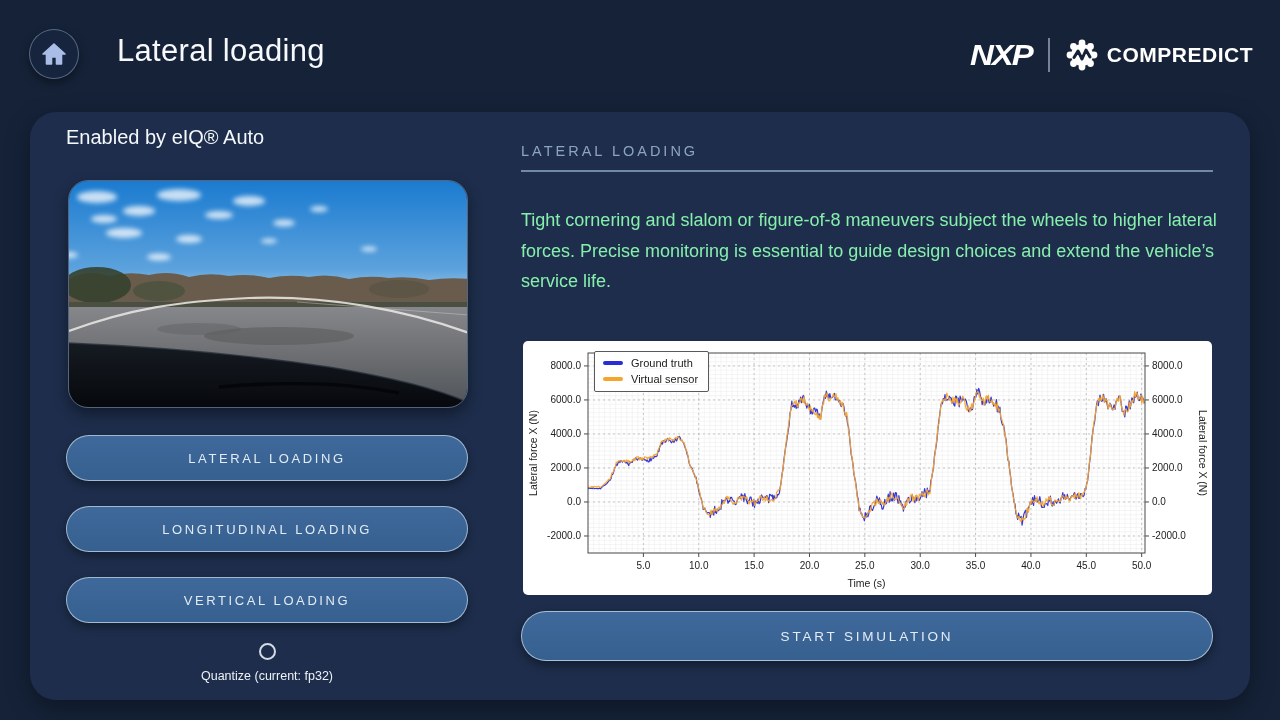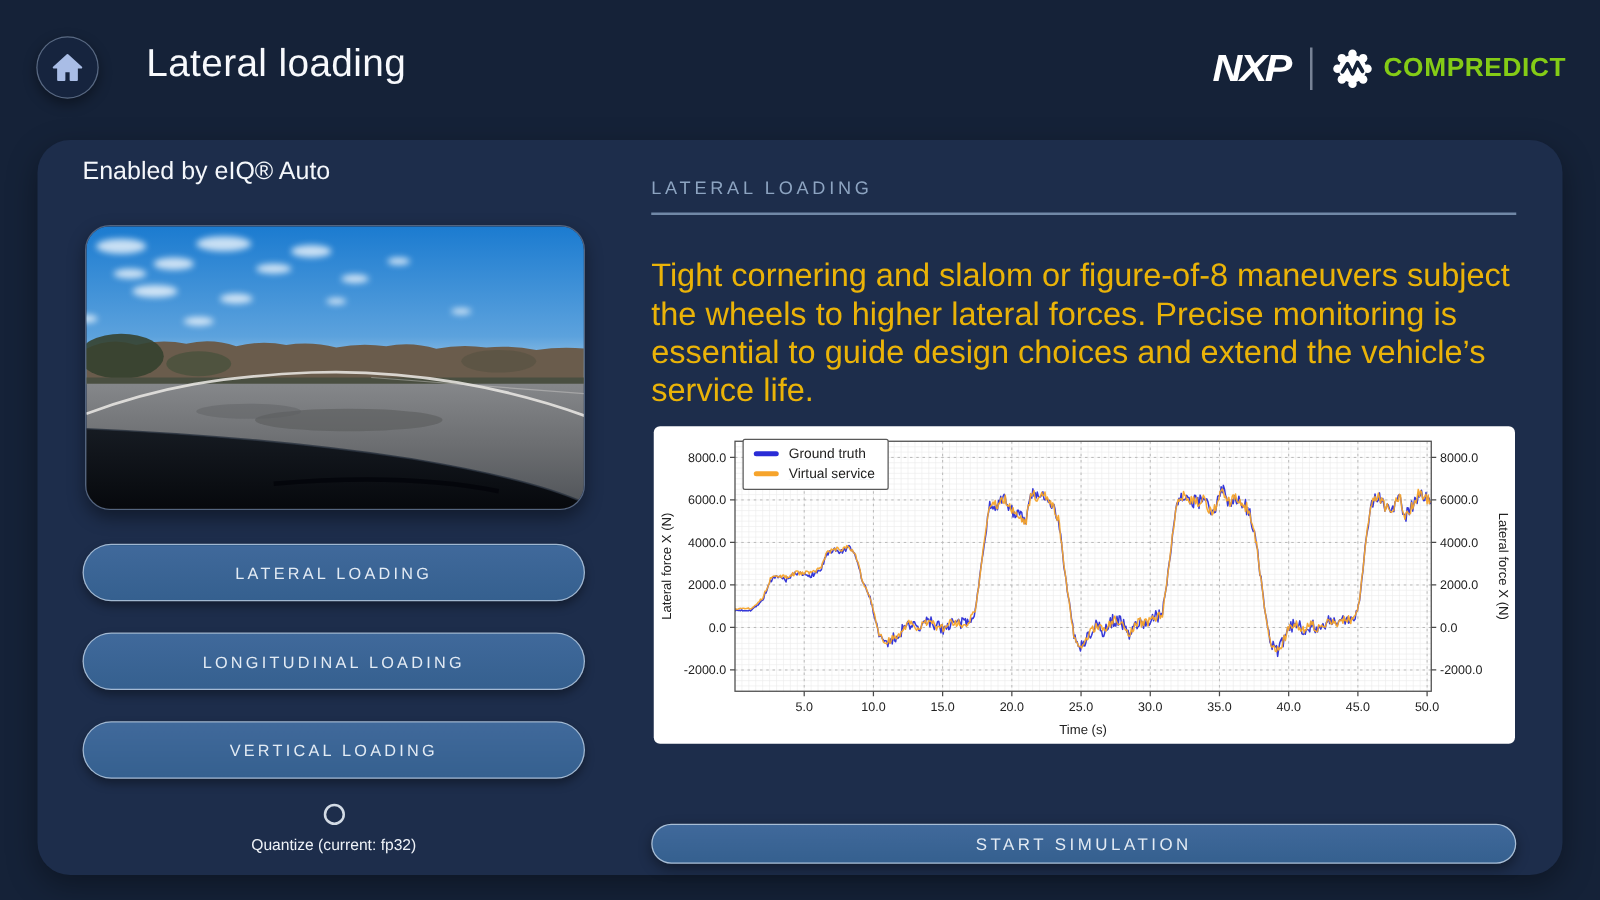--- a/index.html
+++ b/index.html
@@ -8,50 +8,50 @@
 
   
   .home-btn{position:absolute;left:29px;top:29px;width:50px;height:50px;border-radius:50%;
     background:#16243e;border:1.5px solid rgba(170,190,215,.45);display:flex;align-items:center;justify-content:center;
     box-shadow:0 4px 10px rgba(0,0,0,.4);cursor:pointer;}
   .page-title{position:absolute;left:117px;top:33px;font-size:31px;font-weight:400;color:#f7f9fc;letter-spacing:.3px;}
   .brand{position:absolute;right:27px;top:36px;display:flex;align-items:center;gap:16px;}
   .brand-divider{width:2px;height:34px;background:rgba(200,212,228,.55);}
   .nxp-text{font-size:33px;font-weight:700;font-style:italic;letter-spacing:-2px;color:#fff;transform:scaleY(.92);}
   .compredict{display:flex;align-items:center;gap:9px;}
-  .compredict-text{font-size:21px;font-weight:600;letter-spacing:.5px;color:#84cc16;}
+  .compredict-text{font-size:21px;font-weight:600;letter-spacing:.5px;color:#ffffff;}
 
   
   .panel{position:absolute;left:30px;top:112px;width:1220px;height:588px;background:#1d2d4b;border-radius:26px;
     box-shadow:0 8px 24px rgba(0,0,0,.35);}
 
   
   .enabled-label{position:absolute;left:36px;top:14px;width:402px;text-align:left;font-size:20px;color:#f4f7fb;}
   .road-img{position:absolute;left:38px;top:68px;width:400px;height:228px;border-radius:20px;overflow:hidden;
     border:1px solid rgba(190,205,225,.35);box-shadow:0 6px 14px rgba(0,0,0,.4);}
   .side-btn{position:absolute;left:36px;width:402px;height:46px;border-radius:23px;border:1px solid rgba(198,214,231,.75);
     background:linear-gradient(180deg,#40699b,#35608f);color:#e3ebf4;font-size:13px;letter-spacing:2.6px;
     display:flex;align-items:center;justify-content:center;cursor:pointer;box-shadow:0 4px 8px rgba(0,0,0,.35);}
   .quantize-row{position:absolute;left:36px;top:531px;width:402px;display:flex;align-items:center;justify-content:center;gap:9px;cursor:pointer;flex-direction:column;}
   .radio-circle{width:17px;height:17px;border-radius:50%;border:2px solid #d3dbe5;background:transparent;}
   .quantize-label{font-size:12.5px;color:#eef2f7;}
 
   
   .section-title{position:absolute;left:491px;top:31px;font-size:14.5px;letter-spacing:3px;color:#8da4c1;font-weight:500;}
   .section-underline{position:absolute;left:491px;top:58px;width:692px;height:2px;background:#8099b7;opacity:.85;}
-  .description{position:absolute;left:491px;top:93px;width:700px;font-size:26px;line-height:30.5px;color:#eab308;font-weight:400;}
+  .description{position:absolute;left:491px;top:93px;width:700px;font-size:18px;line-height:30.5px;color:#86efac;font-weight:400;}
   .chart-box{position:absolute;left:493px;top:229px;width:689px;height:254px;background:#ffffff;border-radius:5px;}
   .chart-legend{position:absolute;left:71px;top:10px;background:#fff;border:1.5px solid #595959;border-radius:2px;
     padding:5px 10px 6px 8px;display:flex;flex-direction:column;gap:4px;}
   .legend-row{display:flex;align-items:center;gap:8px;text-decoration:underline;}
   .legend-swatch{width:20px;height:3.6px;border-radius:2px;}
   .legend-label{font-size:11px;color:#1b1b1b;white-space:nowrap;}
-  .start-btn{position:absolute;left:491px;top:499px;width:692px;height:32px;border-radius:25px;border:1px solid rgba(198,214,231,.8);
+  .start-btn{position:absolute;left:491px;top:499px;width:692px;height:50px;border-radius:25px;border:1px solid rgba(198,214,231,.8);
     background:linear-gradient(180deg,#40699b,#35608f);color:#e3ebf4;font-size:13.5px;letter-spacing:2.8px;
-    display:flex;align-items:center;justify-content:center;cursor:pointer;box-shadow:0 4px 10px rgba(0,0,0,.4);margin-top:48px;}
+    display:flex;align-items:center;justify-content:center;cursor:pointer;box-shadow:0 4px 10px rgba(0,0,0,.4);}
 </style>
 </head>
 <body>
 
 <div class="page">
 
   <div class="home-btn">
     <svg width="26" height="24" viewBox="0 0 26 24">
       <path d="M13 2 L24 12 L20.5 12 L20.5 22 L15.5 22 L15.5 15 L10.5 15 L10.5 22 L5.5 22 L5.5 12 L2 12 Z" fill="#a9bde6" stroke="#a9bde6" stroke-width="1.6" stroke-linejoin="round"></path>
     </svg>
@@ -379,21 +379,21 @@
           <text x="14" y="112" text-anchor="middle" font-size="10.5" fill="#222" transform="rotate(-90 14 112)">Lateral force X (N)</text>
           <text x="676" y="112" text-anchor="middle" font-size="10.5" fill="#222" transform="rotate(90 676 112)">Lateral force X (N)</text>
         </svg>
       <div class="chart-legend">
         <div class="legend-row">
           <div class="legend-swatch" id="swatch-0" style="background: rgb(42, 44, 214);"></div>
           <div class="legend-label">Ground truth</div>
         </div>
         <div class="legend-row">
           <div class="legend-swatch" id="swatch-1" style="background: rgb(246, 164, 43);"></div>
-          <div class="legend-label">Virtual service</div>
+          <div class="legend-label">Virtual sensor</div>
         </div>
       </div>
     </div>
 
     <div class="start-btn">
       <span>START SIMULATION</span>
     </div>
   </div>
 </div>
 

